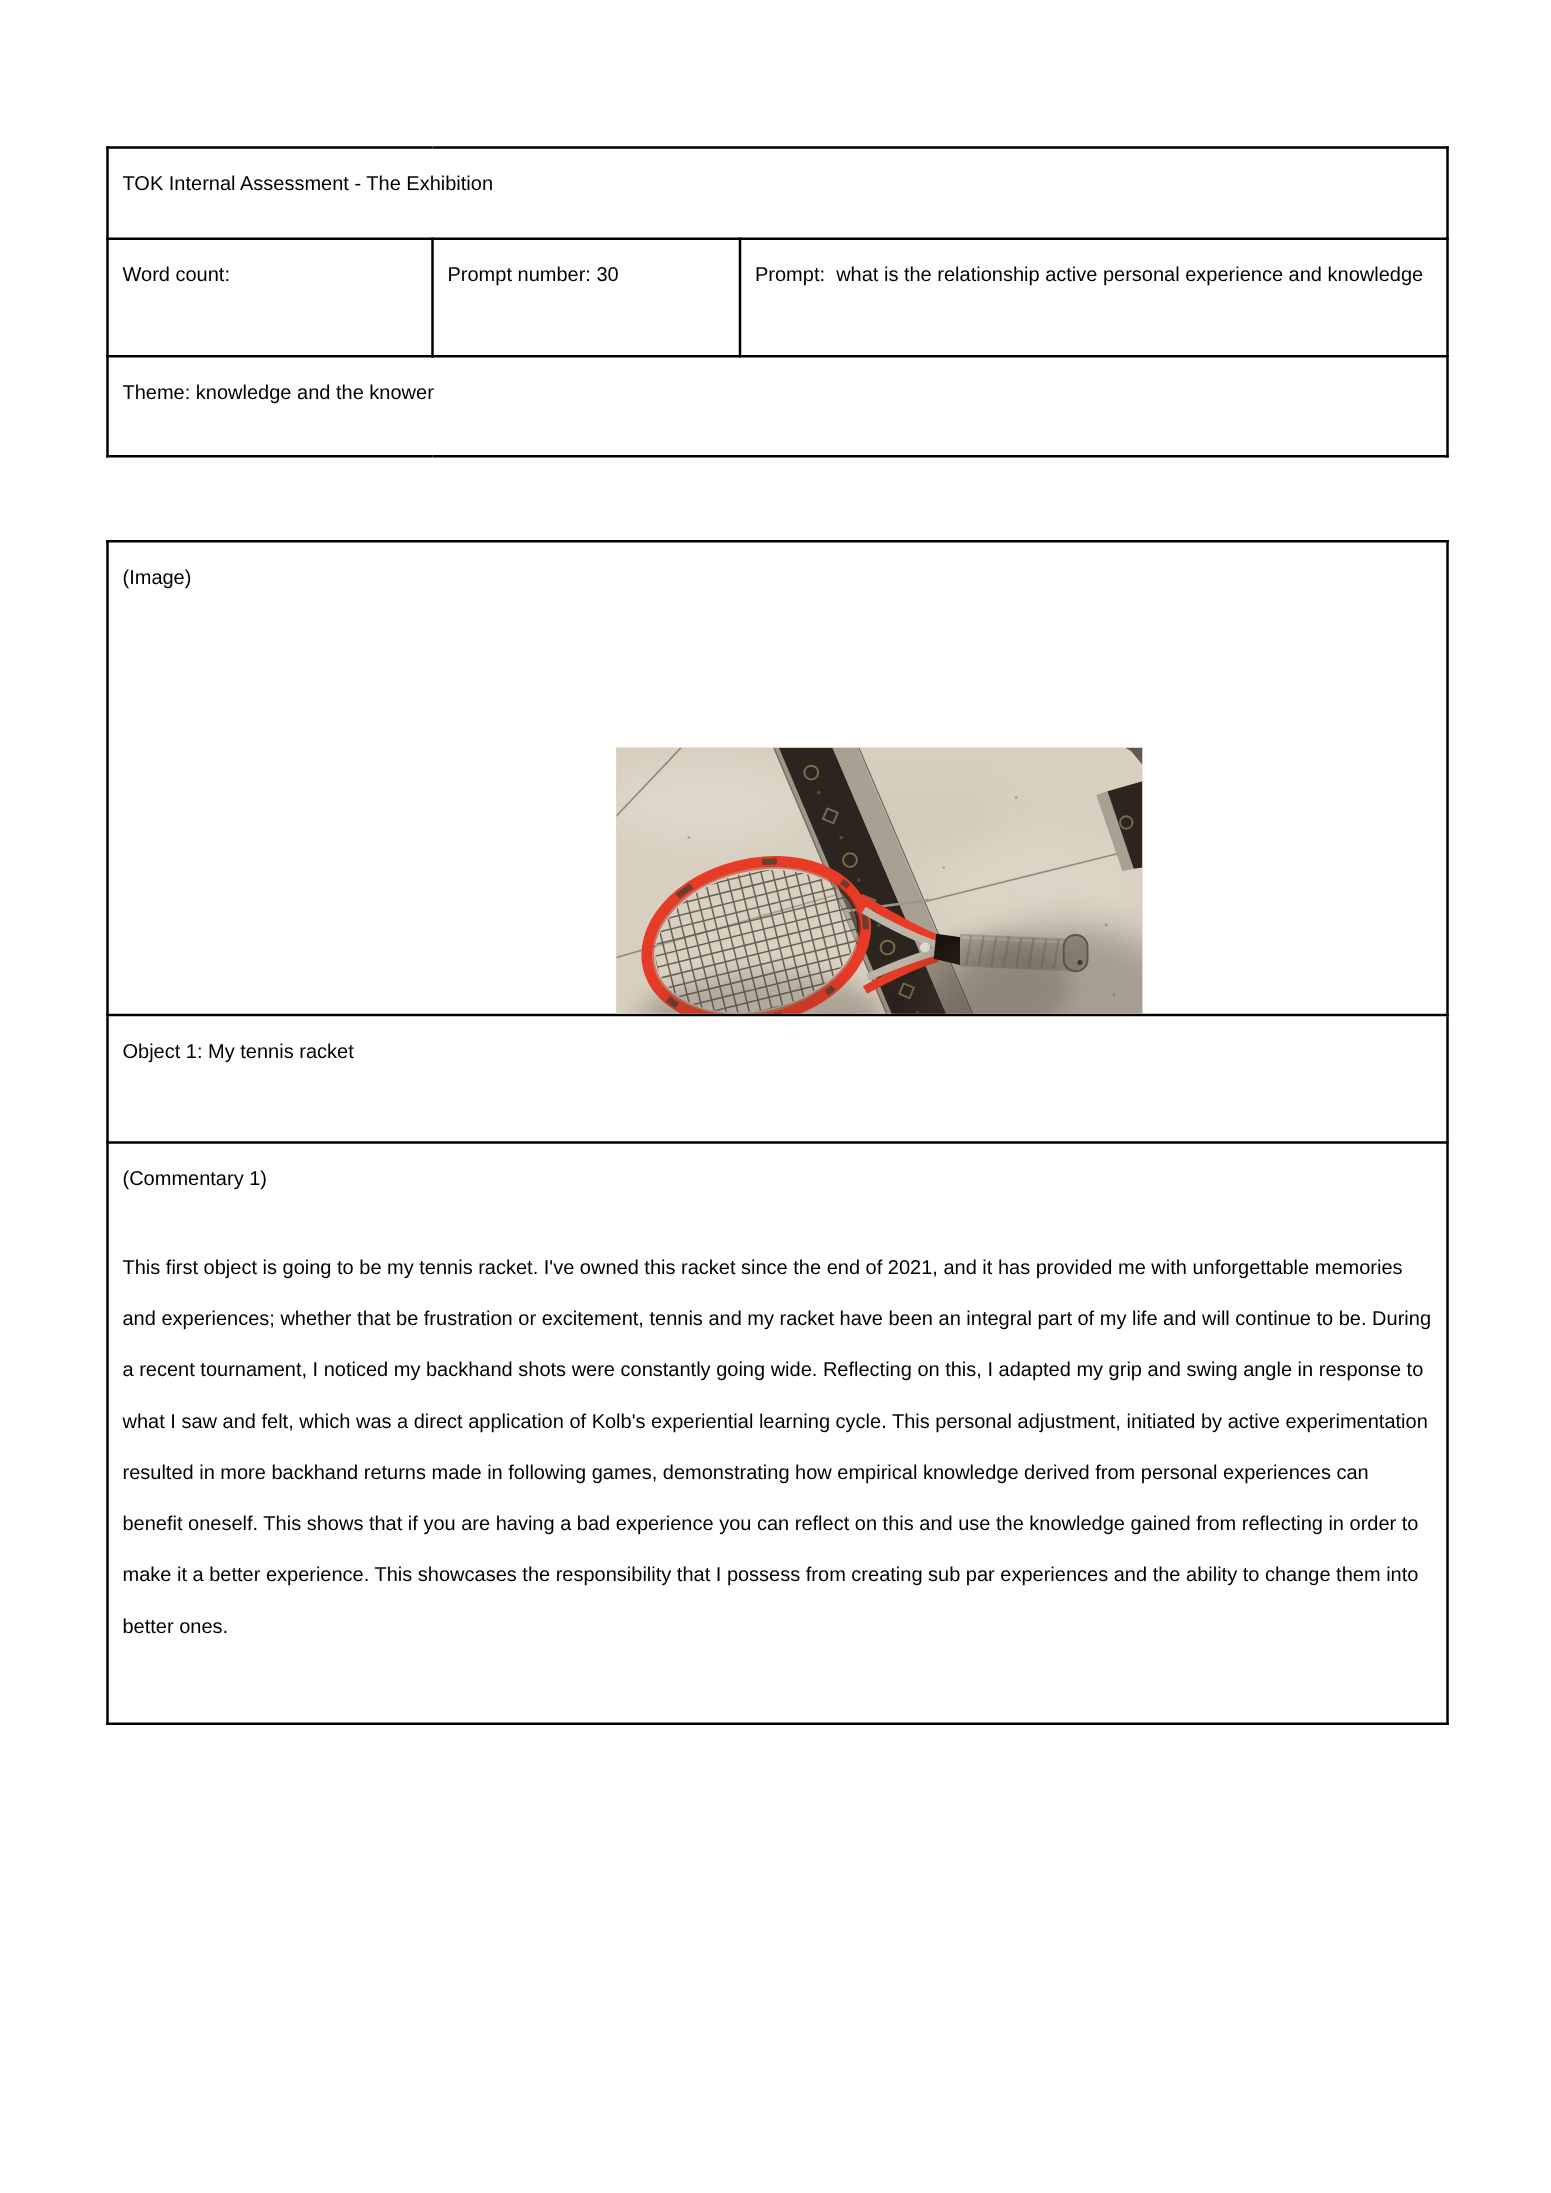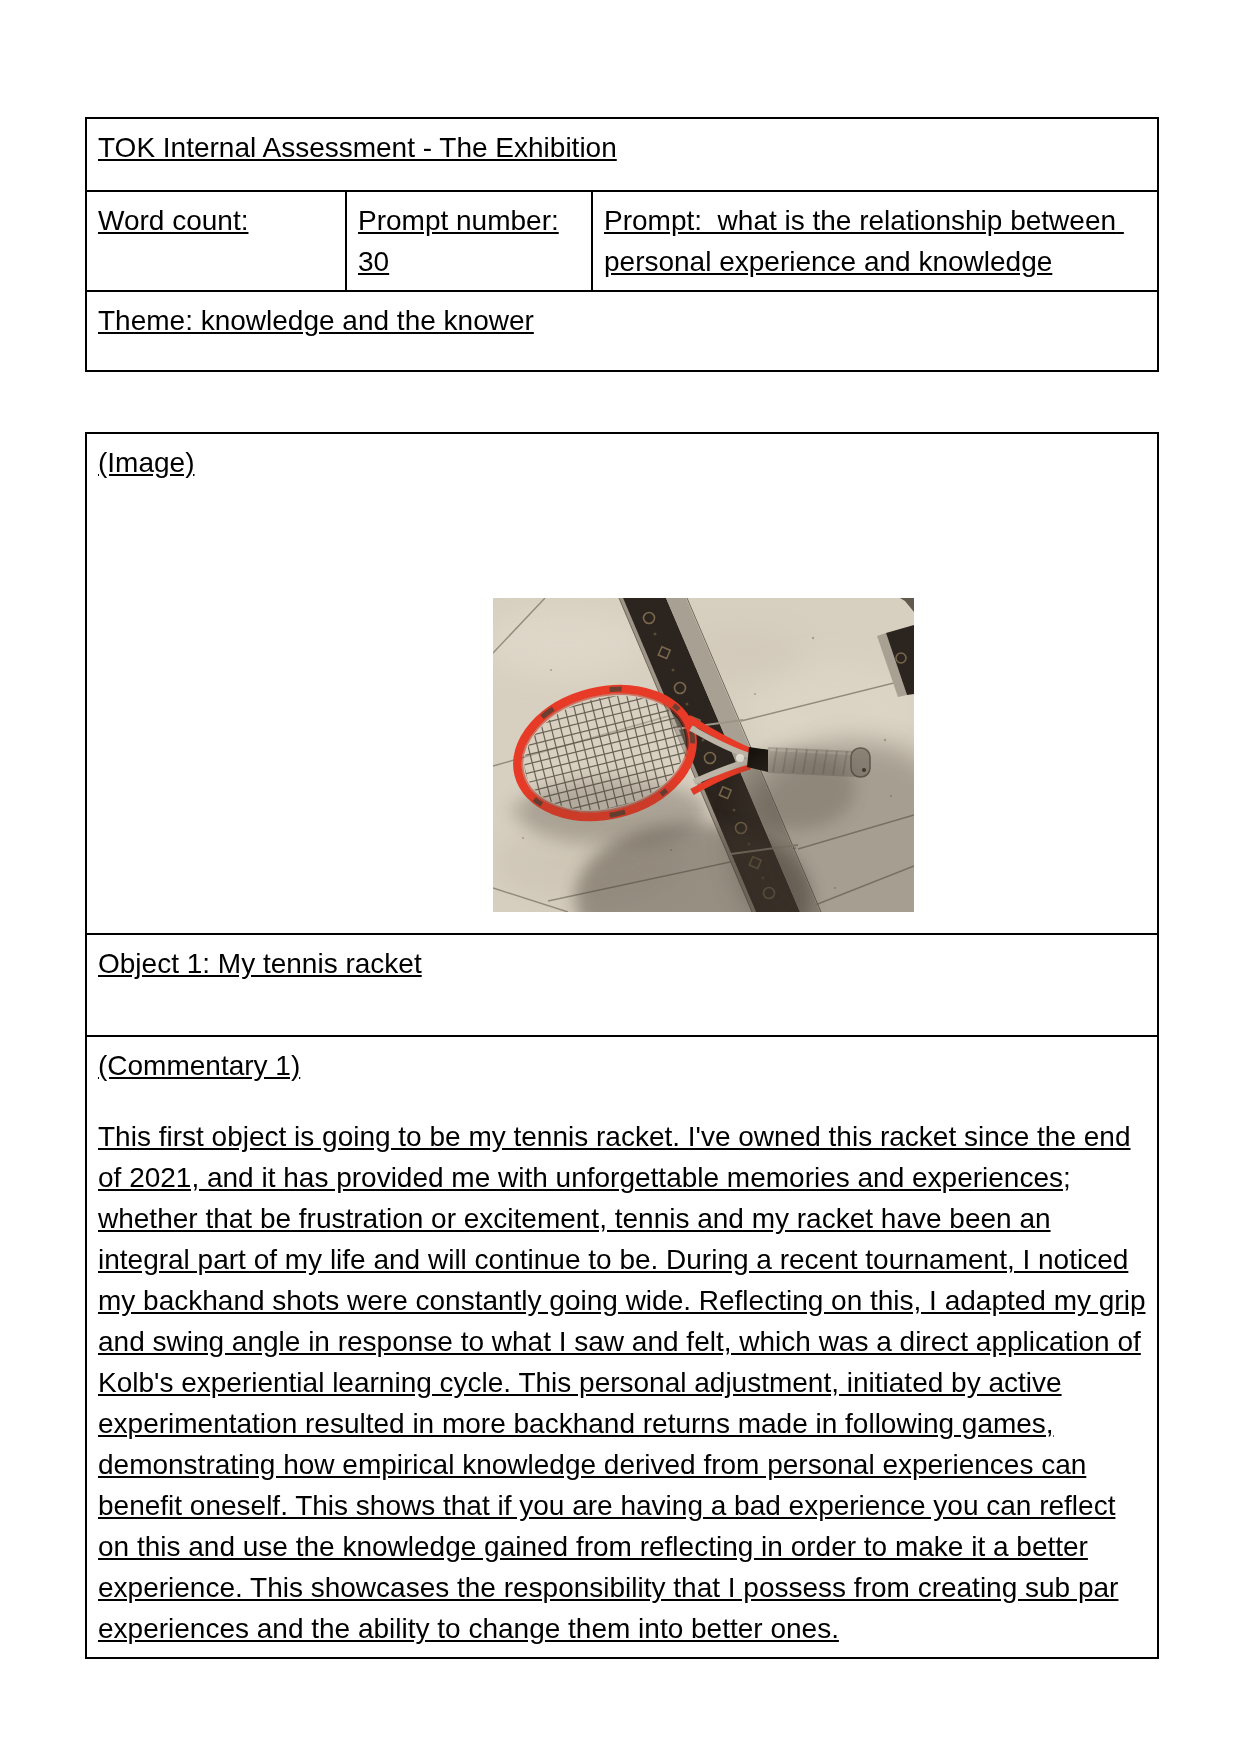--- a/index.html
+++ b/index.html
@@ -5,30 +5,29 @@
   html,body { margin:0; padding:0; background:#ffffff; }
   .page {
     position:relative; width:1241px; height:1754px; background:#ffffff;
     font-family:"Liberation Sans", sans-serif; color:#000; overflow:hidden;
   }
   table.tbl {
     position:absolute; border-collapse:collapse; table-layout:fixed; width:1074px;
   }
   table.tbl td {
     border:2px solid #000; vertical-align:top; box-sizing:border-box;
-    padding:8px 11px; font-size:28px; line-height:41px; color:#000;
+    padding:8px 11px; font-size:16px; line-height:41px; color:#000;
     overflow:hidden;
-    text-decoration:underline;
   }
   table.header { left:85px; top:117px; }
   table.body   { left:85px; top:432px; }
   td.h-r1 { height:73px; }
   tr.h-r2 > td { height:94px; }
   td.h-r3 { height:80px; }
-  td.b-r1 { height:501px; position:relative; }
+  td.b-r1 { height:379px; position:relative; }
   td.b-r2 { height:102px; }
   td.b-r3 { height:465px; }
   .prewrap { white-space:pre-wrap; }
   .photo {
     position:absolute; left:406px; top:164px; width:421px; height:314px;
     overflow:hidden; background:#d7cfc0;
   }
   .photo svg { display:block; }
   p.commentary { margin:30px 0 0 0; }
 </style>
@@ -43,21 +42,21 @@
         <col style="width:246px">
         <col>
       </colgroup>
     <tbody>
         <tr>
       <td class="h-r1" colspan="3">TOK Internal Assessment - The Exhibition</td>
     </tr>
     <tr class="h-r2">
       <td>Word count:</td>
       <td>Prompt number: 30</td>
-      <td class="prewrap">Prompt:  what is the relationship between personal experience and knowledge</td>
+      <td class="prewrap">Prompt:  what is the relationship active personal experience and knowledge</td>
     </tr>
     <tr>
       <td class="h-r3" colspan="3">Theme: knowledge and the knower</td>
     </tr>
   </tbody>
     </table>
 
   <table class="tbl body">
     <tbody>
         <tr>

